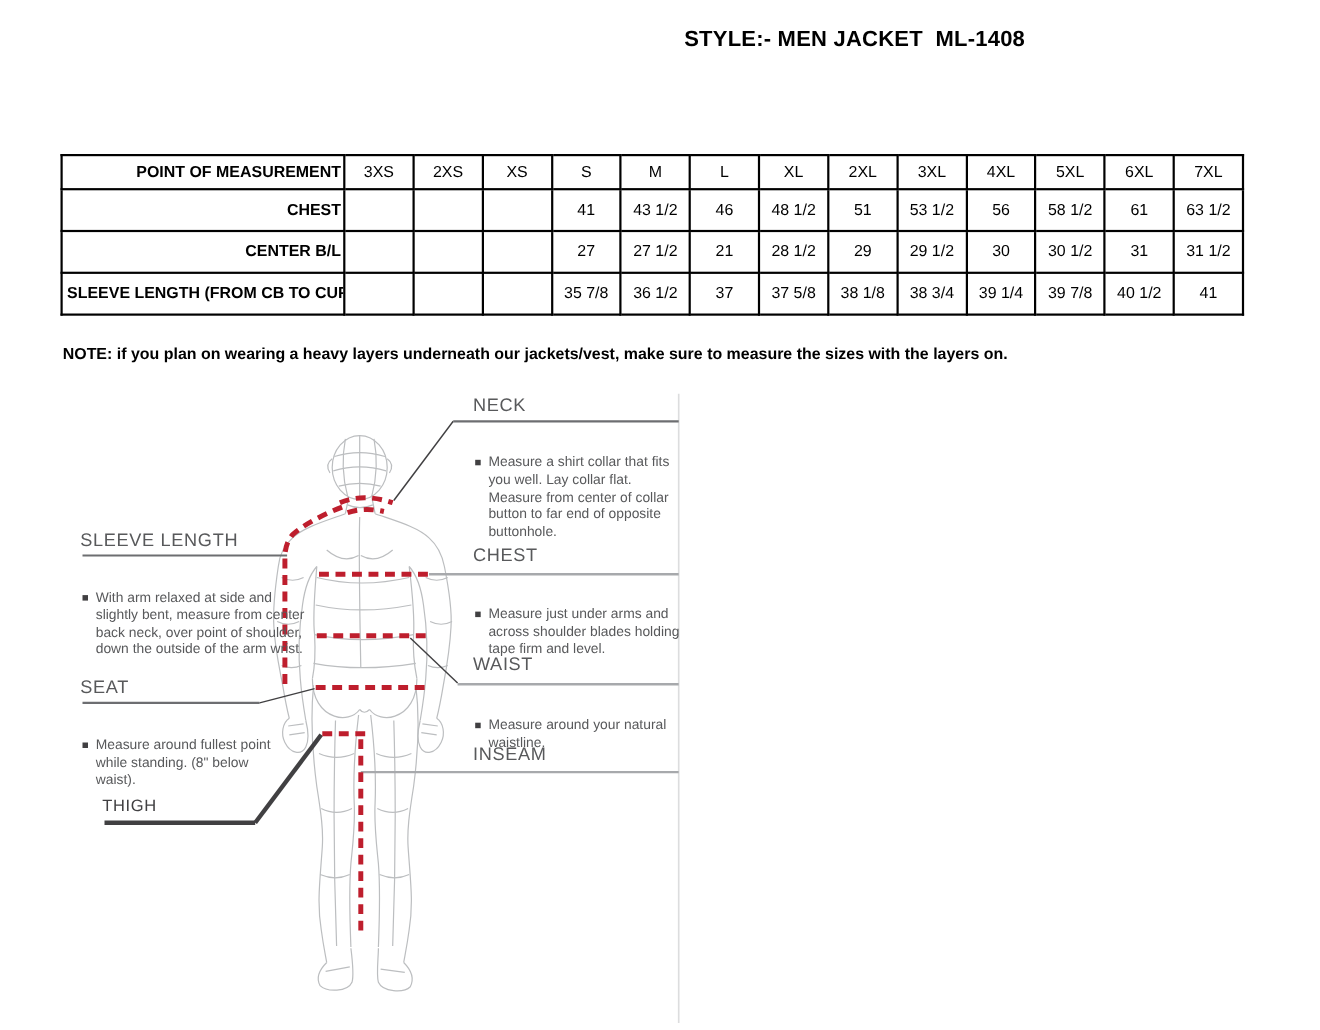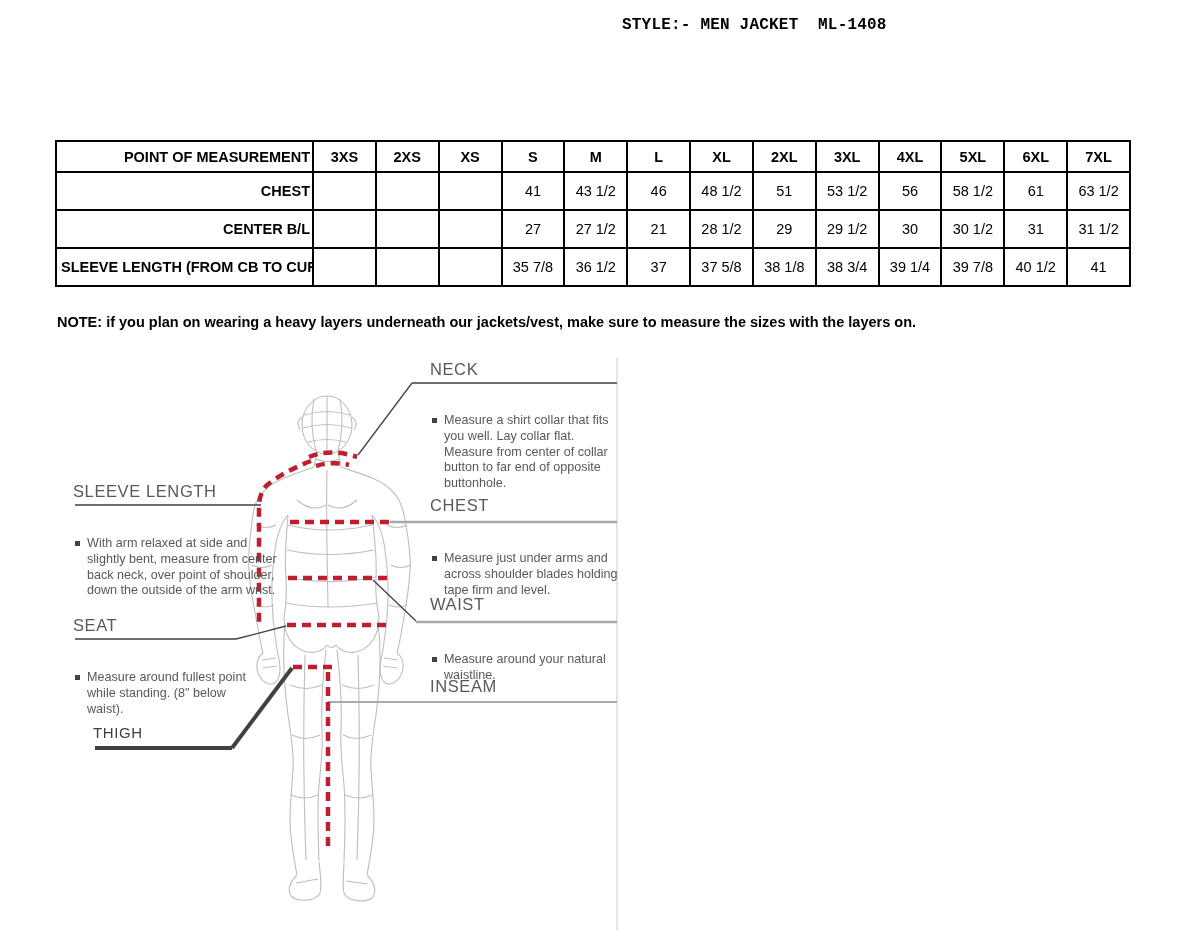--- a/index.html
+++ b/index.html
@@ -2,34 +2,34 @@
 <html><head>
 <meta charset="utf-8">
 <style>
   html,body{margin:0;padding:0;background:#ffffff;}
   body{
     width:1200px;height:936px;position:relative;overflow:hidden;
     font-family:"Liberation Sans", sans-serif;color:#000;
   }
   
   .doc-title{
-    position:absolute;left:622px;top:16px;
-    font-size:16px;font-weight:bold;letter-spacing:.2px;white-space:pre;font-family:Liberation Mono, monospace;
+    position:absolute;left:622px;top:25px;
+    font-size:20px;font-weight:bold;letter-spacing:.2px;white-space:pre;
   }
   
   .size-table{
     position:absolute;left:55px;top:140px;width:1076px;
     border-collapse:collapse;table-layout:fixed;
   }
   .size-table col.c-label{width:257px;}
   .size-table th,.size-table td{
     border:2px solid #000;font-size:14.5px;text-align:center;
     padding:0 2px;overflow:hidden;white-space:nowrap;
   }
-  .size-table thead th{height:29px;font-weight:bold;}
+  .size-table thead th{height:29px;font-weight:normal;}
   .size-table tbody td{height:36px;font-weight:normal;}
   .size-table th.lbl,.size-table td.lbl{text-align:right;padding-left:4px;font-weight:bold;}
   
   .note-line{
     position:absolute;left:57px;top:314px;width:1100px;
     font-size:14.5px;font-weight:bold;
   }
   
   .diagram{position:absolute;left:60px;top:355px;width:580px;height:578px;}
   .diagram svg{position:absolute;left:0;top:0;}

